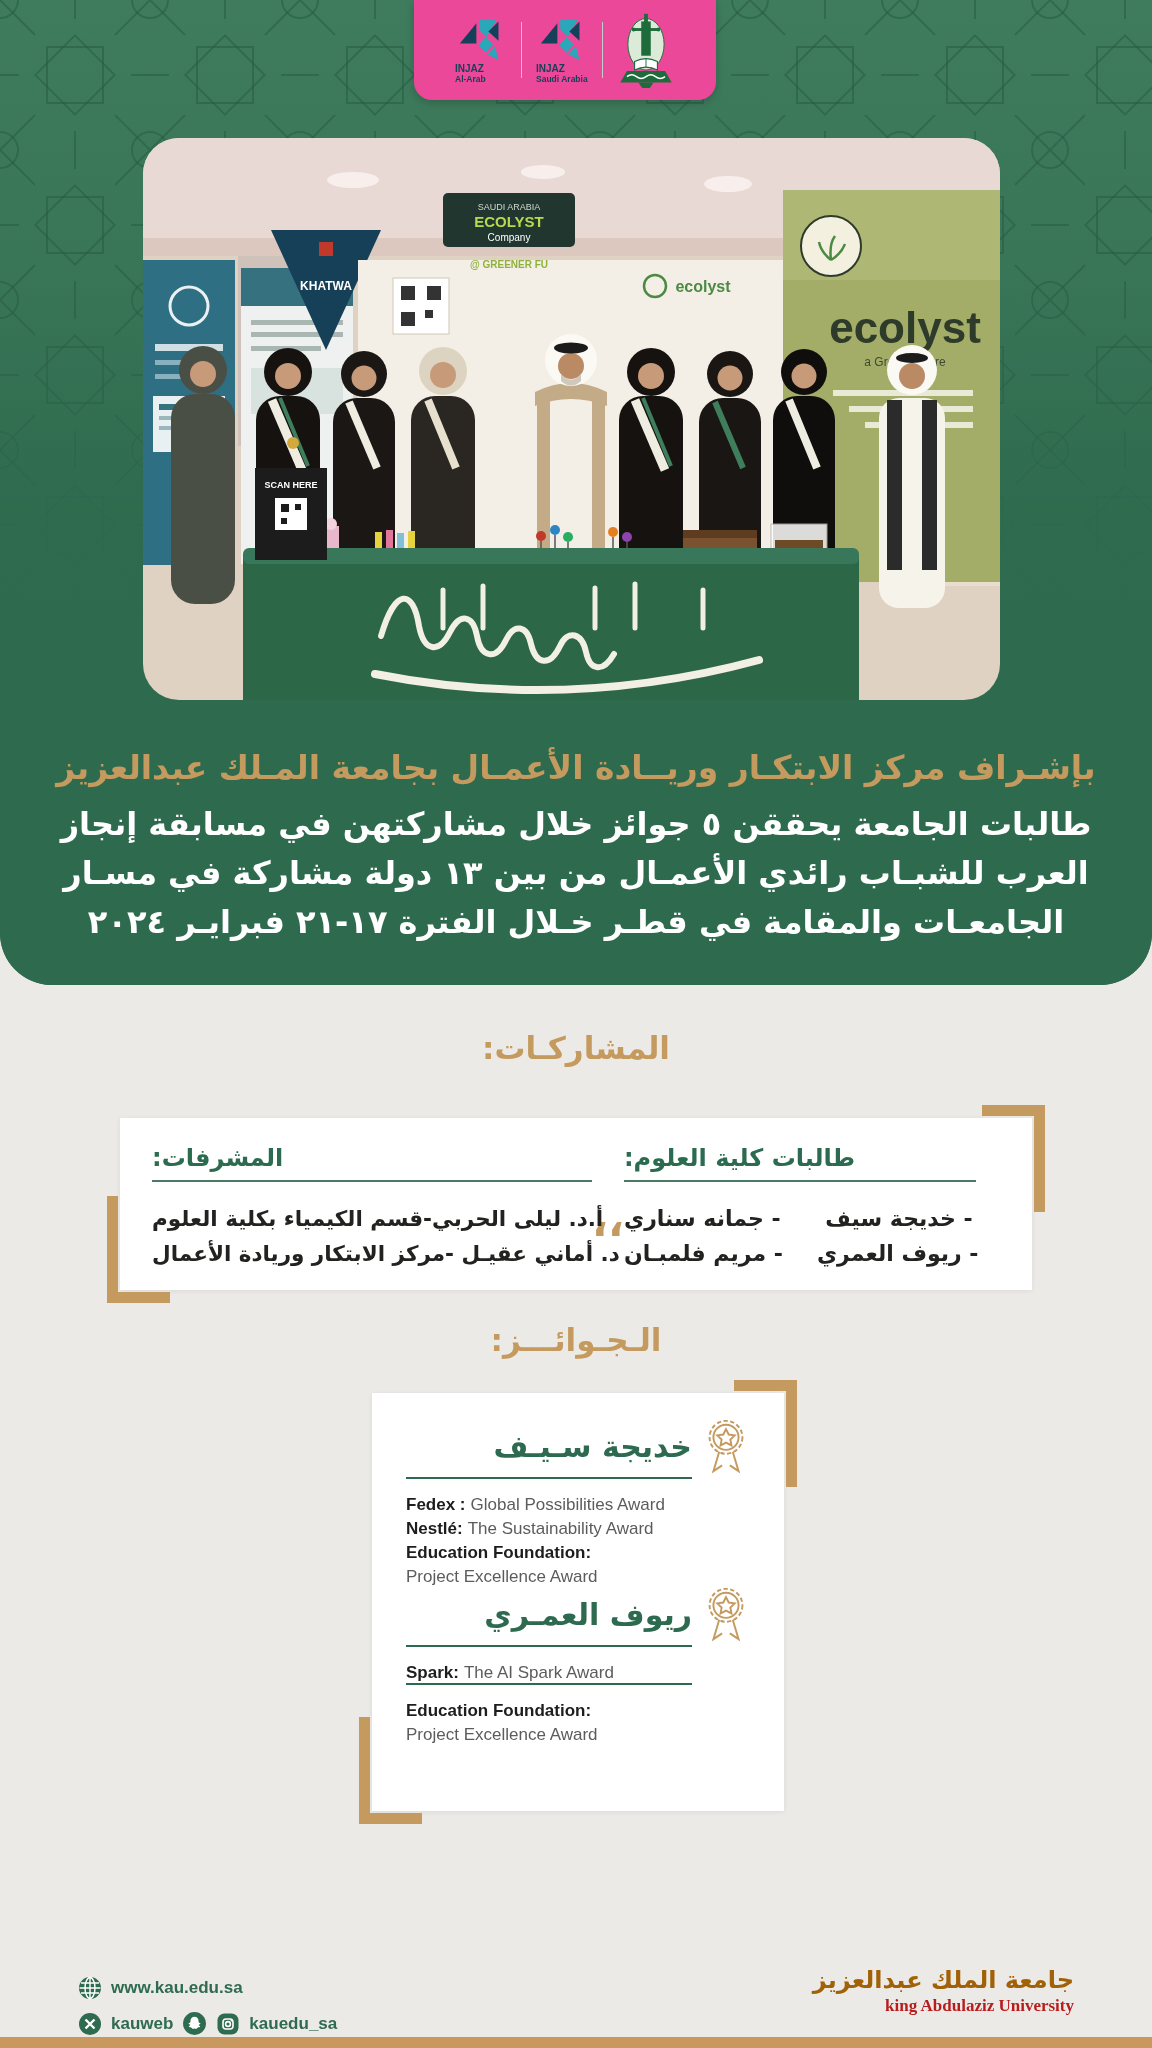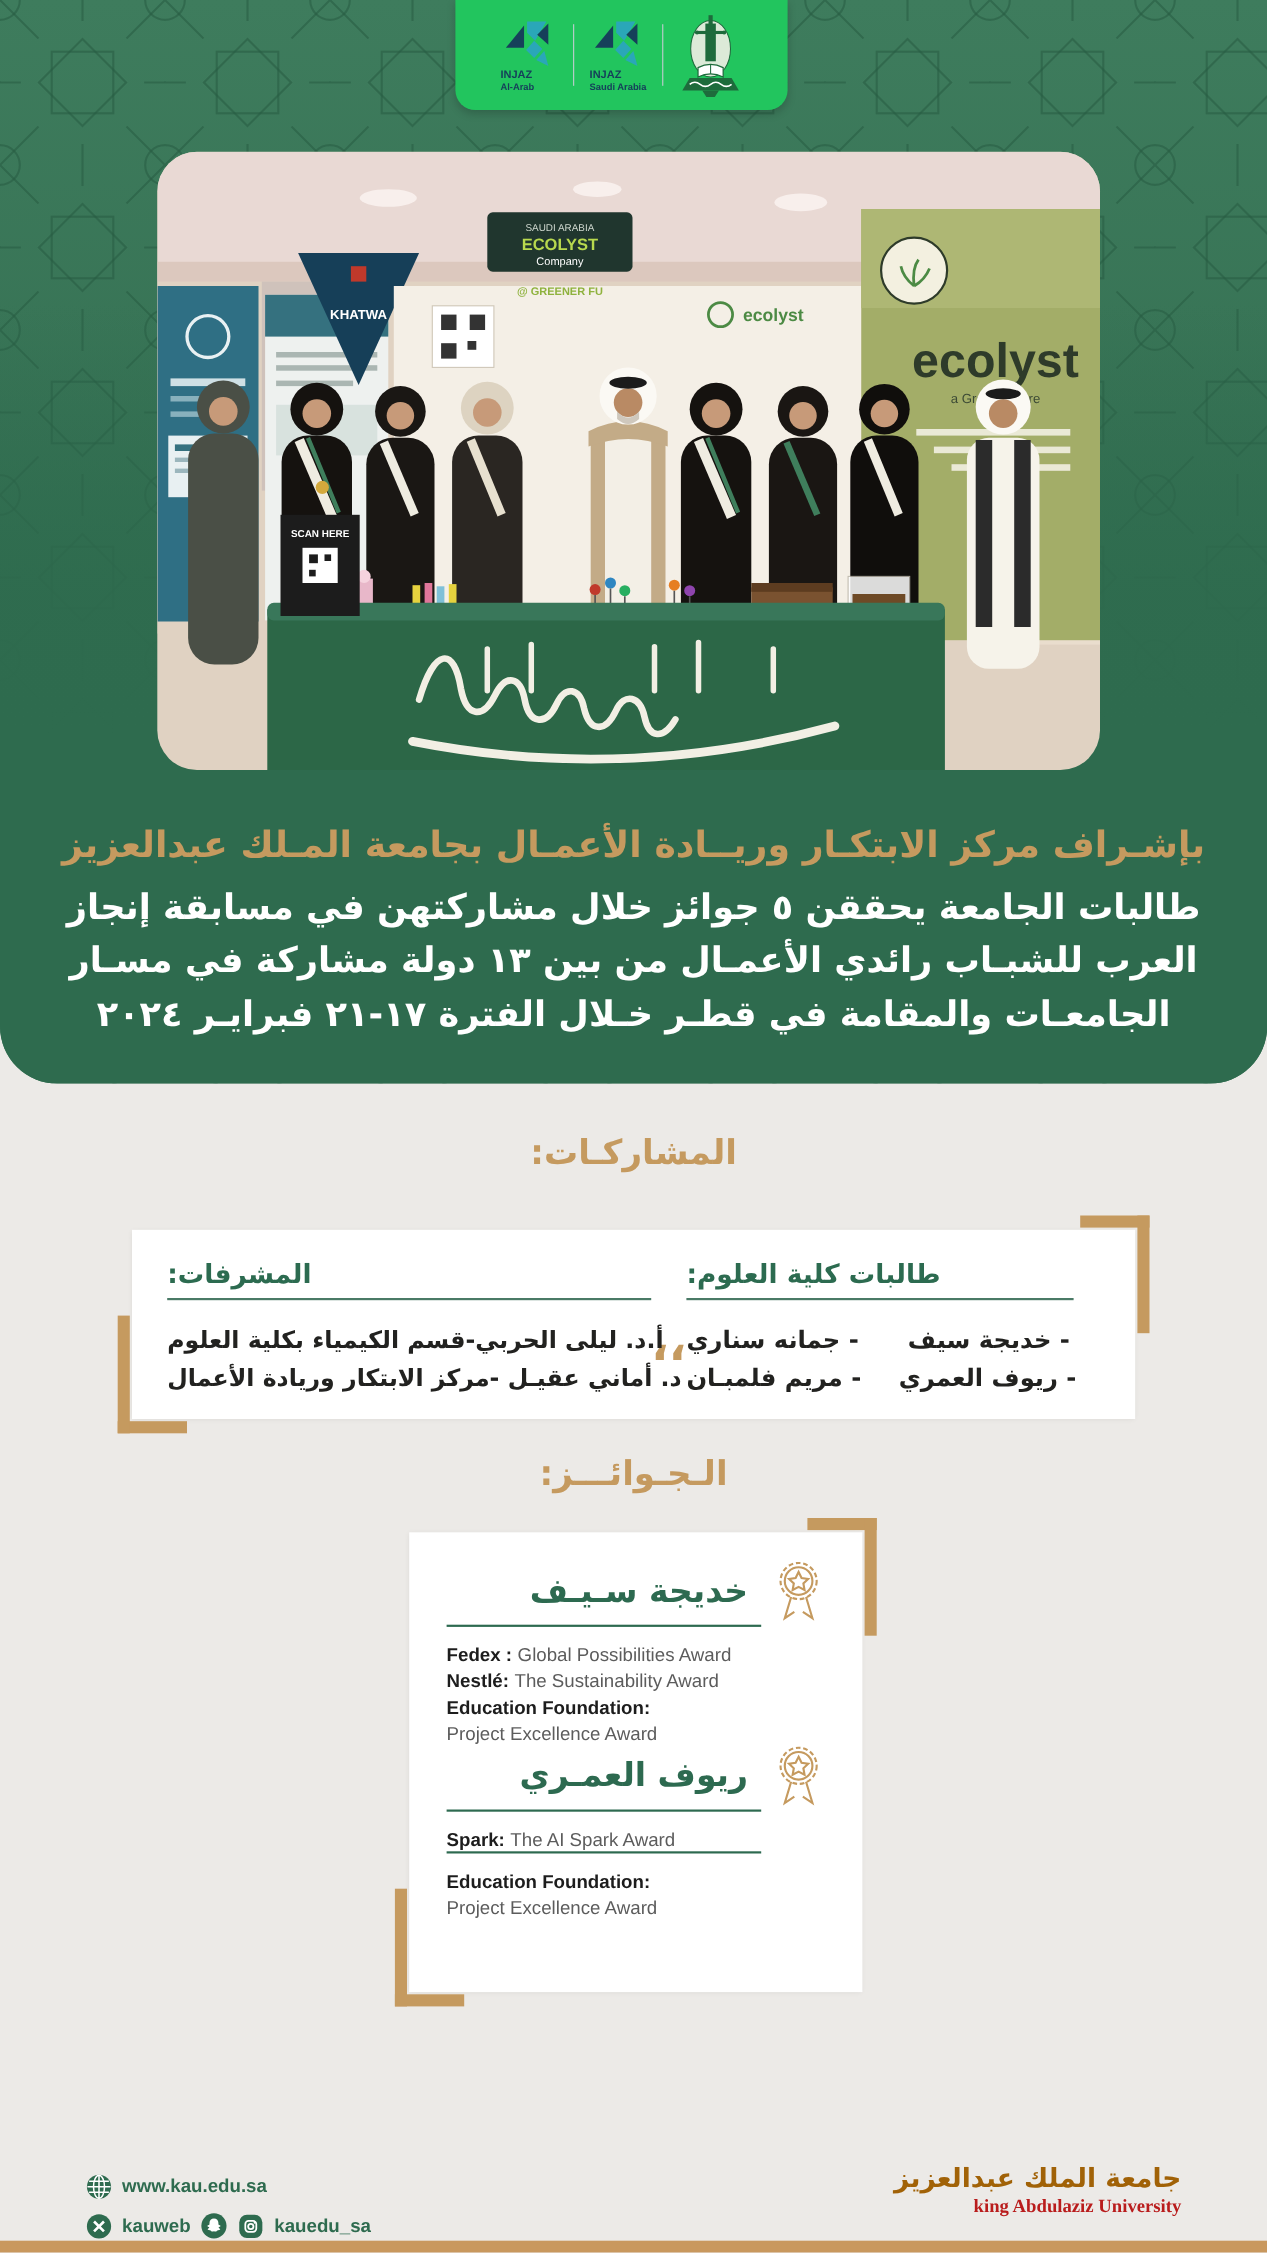--- a/index.html
+++ b/index.html
@@ -6,21 +6,21 @@
   .page{position:relative;width:1152px;height:2048px;background:#eceae7;overflow:hidden;
         font-family:"DejaVu Sans",sans-serif;}
   
   .hero{position:absolute;left:0;top:0;width:1152px;height:985px;
         background:linear-gradient(180deg,#3e7c5d 0%,#377355 38%,#2e6b4e 68%,#2e6b4e 100%);
         border-radius:0 0 52px 52px;overflow:hidden;}
   .pattern-svg{position:absolute;left:0;top:0;}
   .pattern-fade{position:absolute;left:0;top:0;width:1152px;height:985px;
         background:linear-gradient(180deg,rgba(46,107,78,0) 0%,rgba(46,107,78,0) 28%,rgba(46,107,78,.85) 55%,#2e6b4e 68%);}
   
-  .header-box{position:absolute;left:414px;top:0;width:302px;height:100px;background:#22c55e;
+  .header-box{position:absolute;left:414px;top:0;width:302px;height:100px;background:#ec4899;
         border-radius:0 0 18px 18px;box-shadow:0 3px 8px rgba(0,0,0,.18);
         display:flex;align-items:center;justify-content:center;gap:14px;z-index:5;}
   .logo-col{display:flex;flex-direction:column;align-items:flex-start;}
   .logo-label{font-family:"Liberation Sans",sans-serif;font-weight:bold;color:#16405a;
         font-size:10px;line-height:11px;margin-top:2px;}
   .logo-label .l2{font-weight:bold;font-size:8.5px;color:#16405a;display:block;}
   .hdr-divider{width:1px;height:56px;background:#c2ccd1;}
   
   .photo{position:absolute;left:143px;top:138px;width:857px;height:562px;border-radius:36px;
         overflow:hidden;z-index:4;background:#e0d2c2;}
@@ -46,21 +46,21 @@
   .p-col.supervisors{width:440px;}
   .p-head{color:#2c6b50;font-size:24px;font-weight:bold;margin-bottom:8px;}
   .p-underline{border-bottom:2px solid #4a7a66;width:100%;margin-bottom:14px;}
   .p-row{display:flex;gap:34px;color:#222220;font-size:22px;font-weight:bold;margin-top:10px;white-space:nowrap;}
   .p-row span:first-child{min-width:158px;}
   .p-line{color:#222220;font-size:21.5px;font-weight:bold;margin-top:10px;white-space:nowrap;}
   .quote{align-self:center;color:#c59a5f;font-size:42px;font-weight:bold;margin-top:34px;line-height:1;}
   
   .a-card{left:372px;top:1393px;width:412px;height:418px;}
   .a-inner{padding:24px 34px 10px 34px;}
-  .winner-head{direction:rtl;display:flex;align-items:center;gap:22px;height:58px;}
+  .winner-head{direction:rtl;display:flex;align-items:center;gap:10px;height:58px;}
   .winner-name{color:#2d6a50;font-size:30px;font-weight:bold;}
   .winner-underline{direction:rtl;border-bottom:2px solid #2d6a50;margin:2px 58px 14px 0;}
   .aw-line{direction:ltr;text-align:left;font-family:"Liberation Sans",sans-serif;
         font-size:17px;line-height:24px;color:#5c5c5c;}
   .aw-org{font-weight:bold;color:#1d1d1d;margin-right:5px;text-align:center;}
   .aw-org:empty{margin-right:0;}
   .winner-block.later{margin-top:-4px;}
   
   .footer-left{position:absolute;left:78px;top:1976px;}
   .f-row{display:flex;align-items:center;gap:9px;margin-bottom:11px;}

